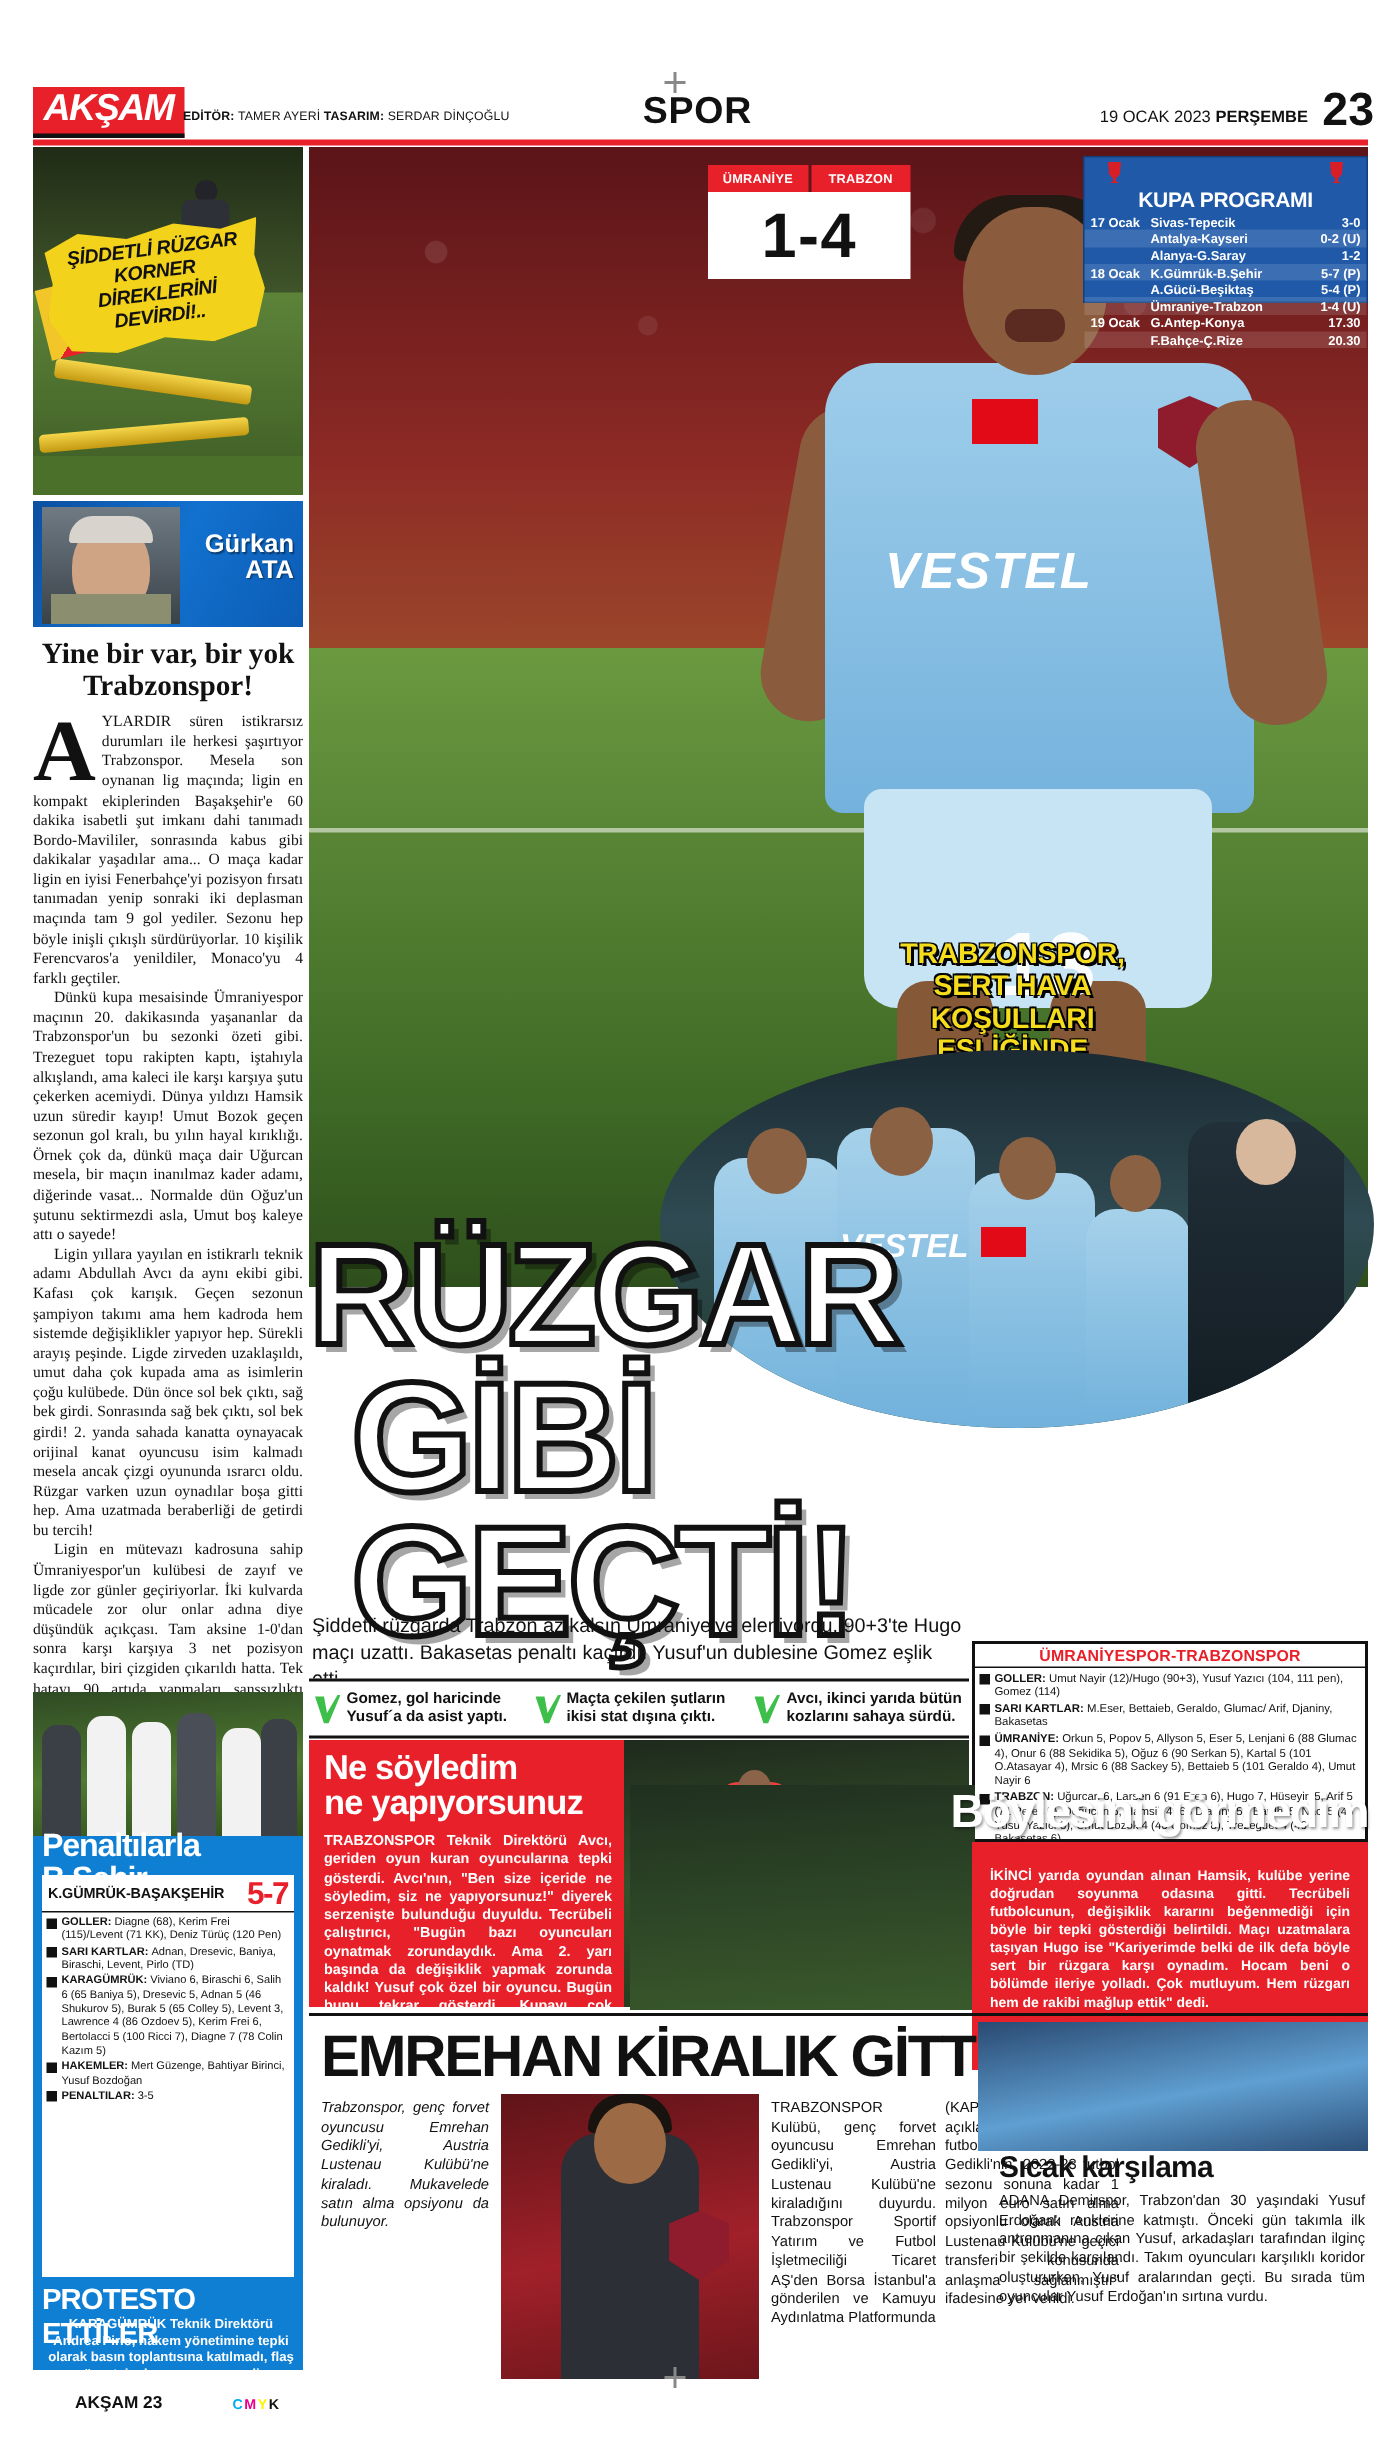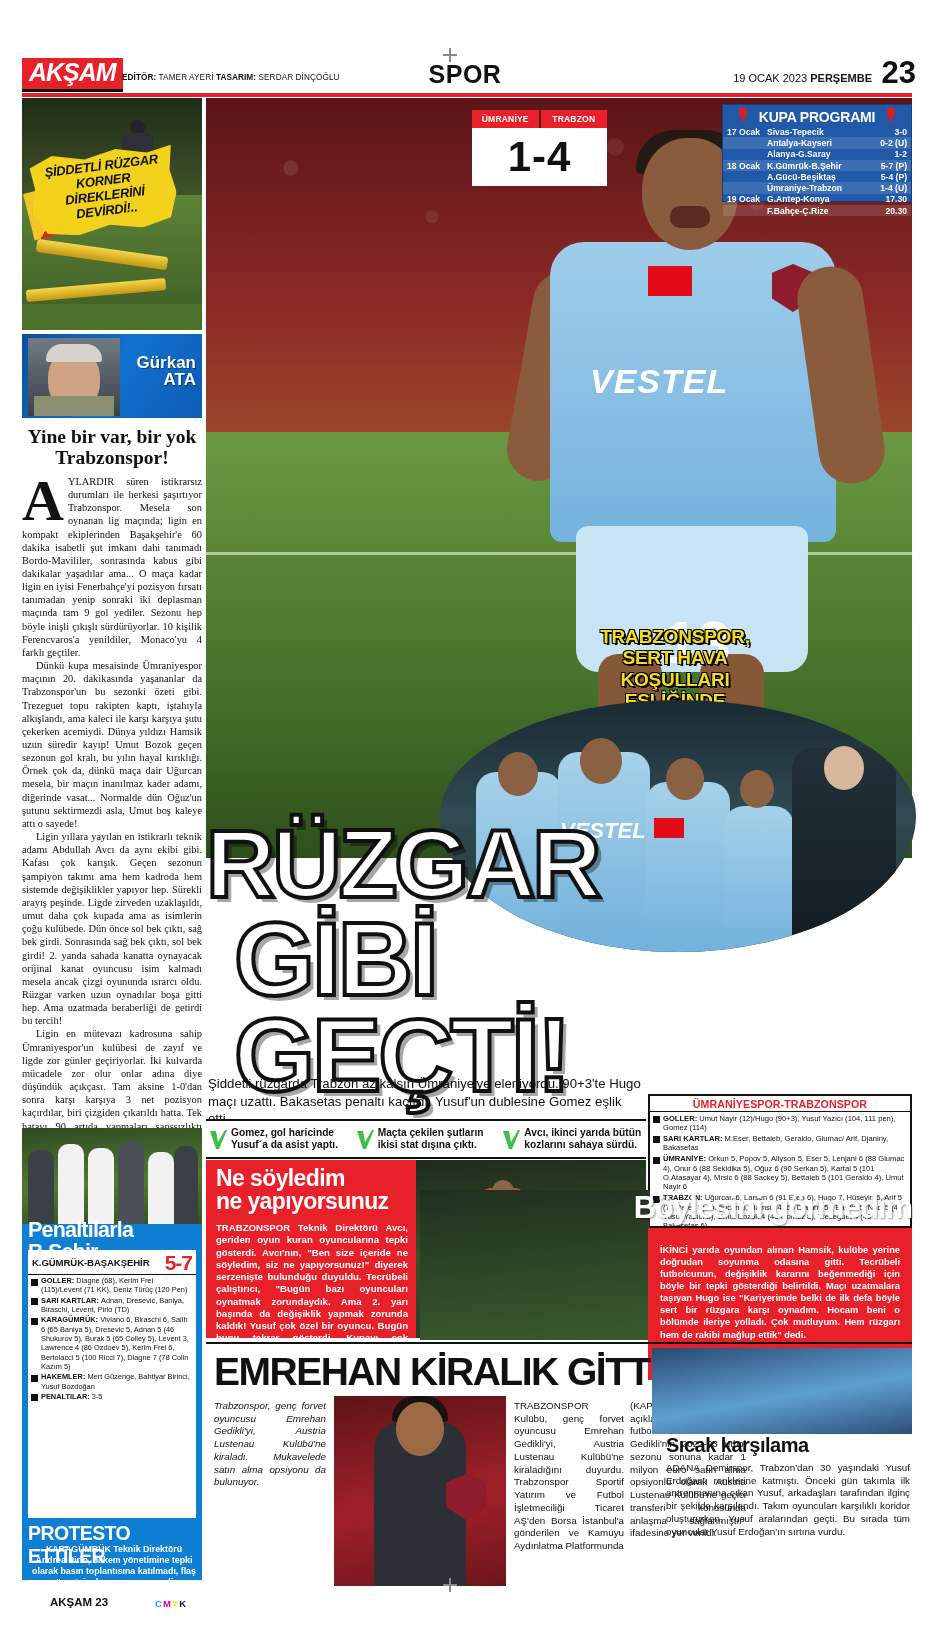--- a/index.html
+++ b/index.html
@@ -324,21 +324,21 @@
   .fc-c{color:#00AEEF;} .fc-m{color:#EC008C;} .fc-y{color:#FFF200;} .fc-k{color:#111;}
   .crossmark-bot { position:absolute; left:443px; top:1578px; width:14px; height:14px; }
   .crossmark-bot:before,.crossmark-bot:after{content:"";position:absolute;background:#888;}
   .crossmark-bot:before{left:6px;top:0;width:1.5px;height:14px;}
   .crossmark-bot:after{left:0;top:6px;width:14px;height:1.5px;}
 
   
   .kupa { position:absolute; left:722px; top:104px; width:190px; height:98px;
     background:#1f59a8; border:1px solid #143f7d; }
   .kupa-head { position:relative; text-align:center; color:#fff; font-size:14px; font-weight:bold;
-    padding:4px 0 1px; letter-spacing:-.2px;}
+    padding:20px 0 1px; letter-spacing:-.2px;}
   .kupa-cup { position:absolute; top:3px; width:12px; height:14px; background:#d81f28;
     clip-path:polygon(14% 0,86% 0,80% 58%,58% 78%,58% 92%,76% 100%,24% 100%,42% 92%,42% 78%,20% 58%);}
   .kupa-cup.l{left:14px;} .kupa-cup.r{right:14px;}
   .kupa-row { display:flex; align-items:center; font-size:8.6px; color:#fff; font-weight:bold;
     padding:0 4px; height:11.3px; }
   .kupa-row.alt { background:rgba(255,255,255,.13); }
   .kr-date { width:40px; flex:none; }
   .kr-match { flex:1; }
   .kr-res { flex:none; text-align:right; }
 

